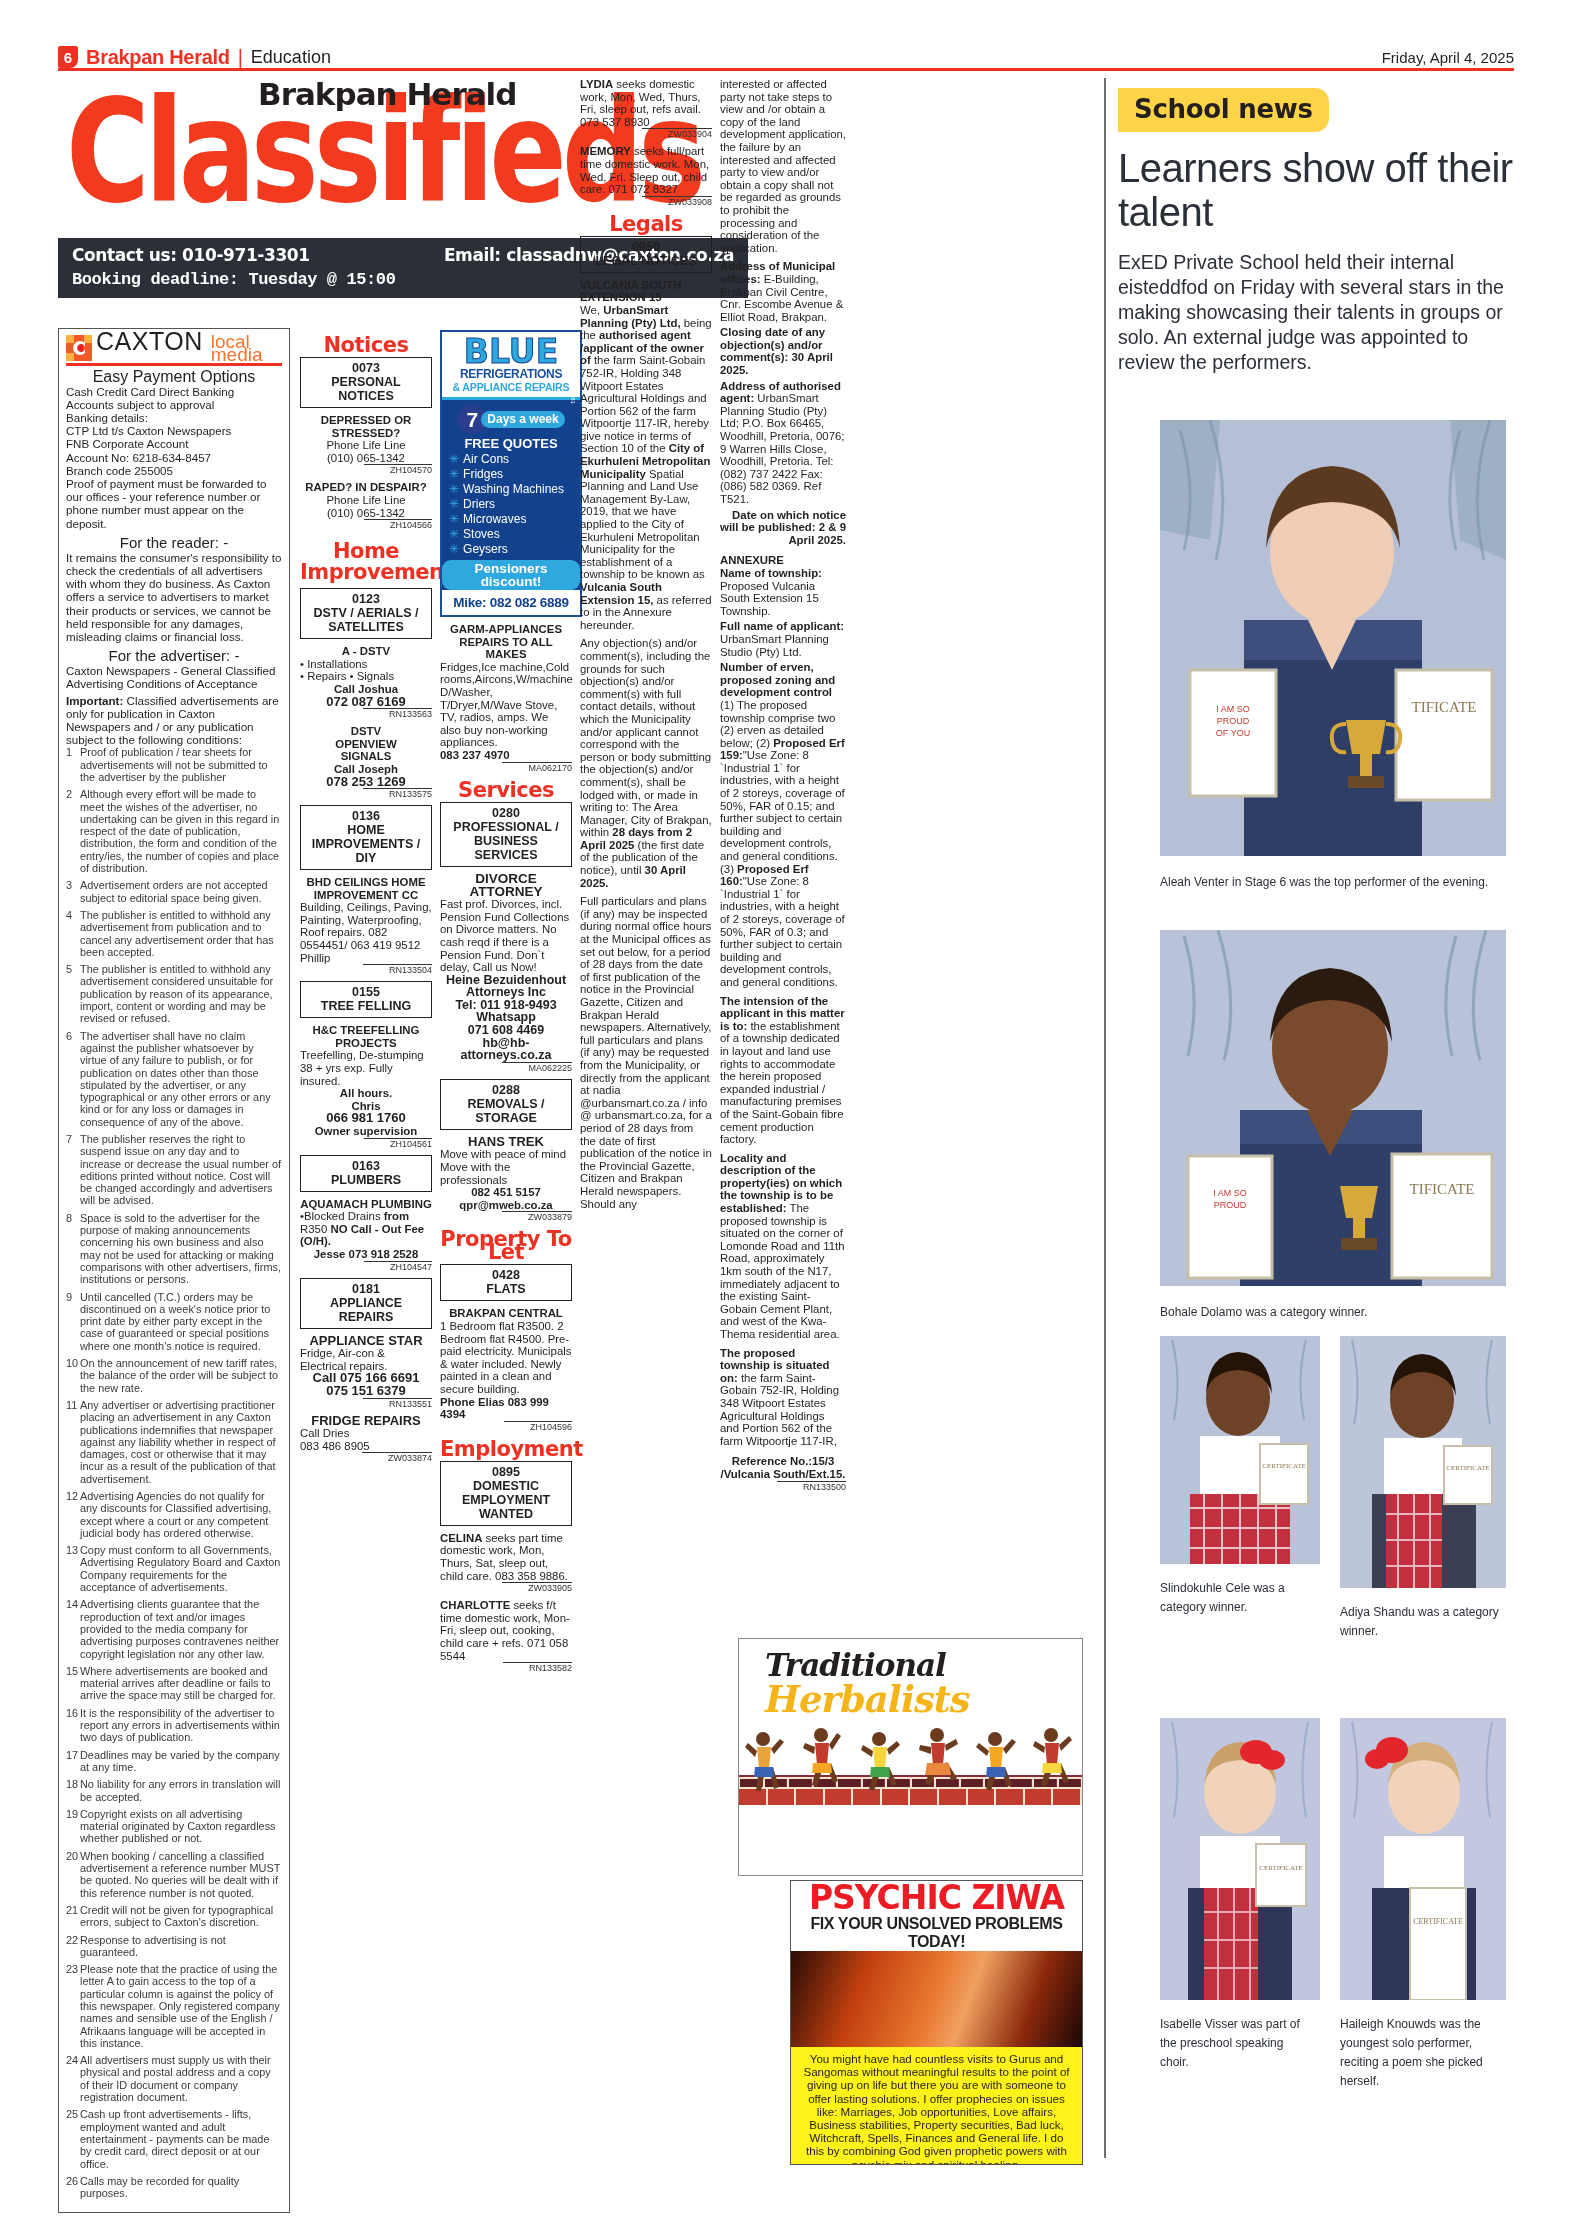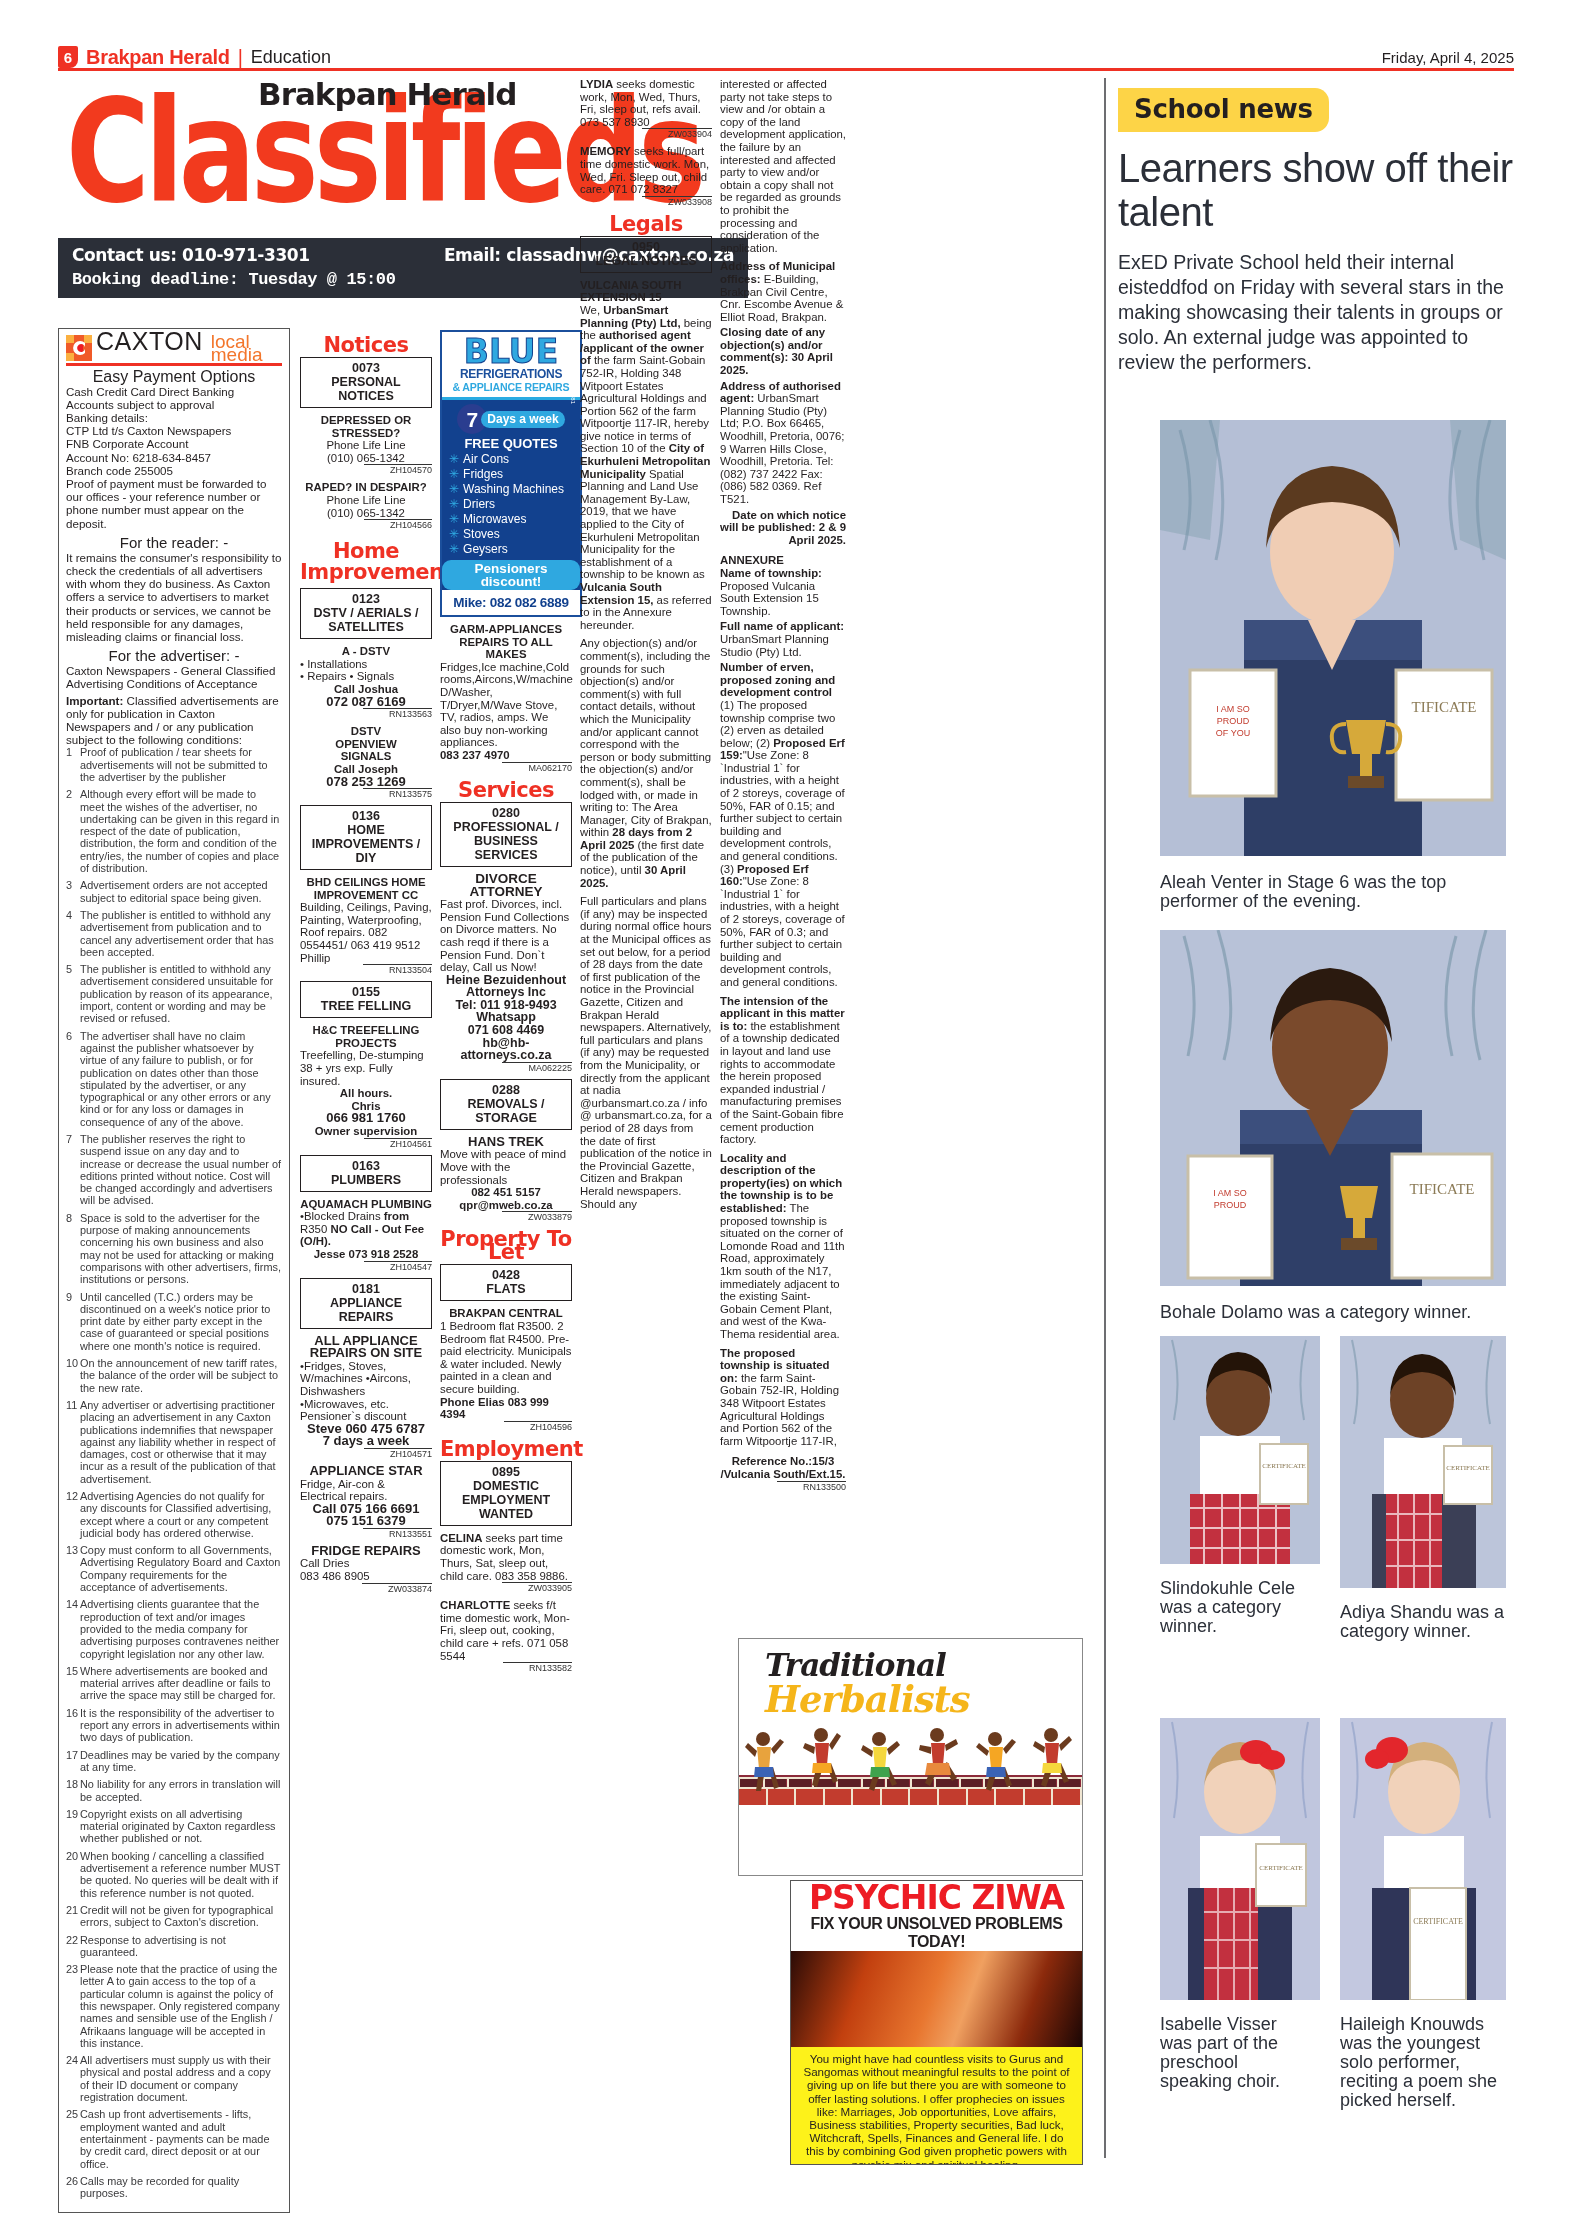--- a/index.html
+++ b/index.html
@@ -113,21 +113,21 @@
   
   .divider-v { position: absolute; width: 2px; background: #6d6e71; }
   .schoolnews-tag {
     background: #fdd447; color: #231f20; font-family: "DejaVu Sans", sans-serif;
     font-weight: bold; font-size: 26px; padding: 6px 16px 8px; border-radius: 0 14px 14px 0;
     display: inline-block; letter-spacing: -0.3px;
   }
   .sn-head { font-size: 40px; line-height: 44px; color: #2b2f38; margin: 14px 0 16px; letter-spacing: -0.5px; }
   .sn-body { font-size: 19.5px; line-height: 25px; color: #2b2f38; }
   .photo { background: #c9cfe0; width: 100%; position: relative; overflow: hidden; }
-  .cap { font-size: 18px; line-height: 19px; color: #2b2f38; margin: 7px 0 12px; }
+  .cap { font-size: 12px; line-height: 19px; color: #2b2f38; margin: 7px 0 12px; }
 
   
   .herb { border: 1px solid #888; background: #fff; position: relative; overflow: hidden; }
   .herb .t1 { font-family: "DejaVu Serif", serif; font-weight: bold; font-style: italic; font-size: 31px; color: #231f20; letter-spacing: -1px; }
   .herb .t2 { font-family: "DejaVu Serif", serif; font-weight: bold; font-style: italic; font-size: 37px; color: #f5b51a; letter-spacing: -1px; margin-top: -6px;}
   .dancers { height: 54px; position: relative; }
   .bandrow { height: 14px; background: #f0e6d2; border-top: 2px solid #8b2a3a; display: flex; }
   .bandrow i { flex: 1; border-right: 1px solid #8b2a3a; background: #5c1f26; margin: 2px 1px; display:block;}
   .bandrow2 { height: 16px; background: #c23c2e; display: flex; }
   .bandrow2 i { flex: 1; border-right: 2px solid #f0e6d2; display:block;}
@@ -307,27 +307,20 @@
     <div class="ad-t">AQUAMACH PLUMBING</div>
     <div class="ad-b" id="plumb-body">•Blocked Drains <b>from</b> R350 <b>NO Call - Out Fee (O/H).</b></div>
     <div class="ad-c b">Jesse 073 918 2528</div>
     <div class="refline"><span>ZH104547</span></div>
   </div>
   <div class="codebox">
     <div>0181</div>
     <div>APPLIANCE REPAIRS</div>
   </div>
   <div class="ad">
-    <div class="ad-t" style="font-size:13px;">ALL APPLIANCE REPAIRS ON SITE</div>
-    <div class="ad-b">•Fridges, Stoves, W/machines •Aircons, Dishwashers •Microwaves, etc. Pensioner`s discount</div>
-    <div class="ad-c b" style="font-size:13px;">Steve 060 475 6787</div>
-    <div class="ad-c b" style="font-size:13px;">7 days a week</div>
-    <div class="refline"><span>ZH104571</span></div>
-  </div>
-  <div class="ad">
     <div class="ad-t" style="font-size:13px;">APPLIANCE STAR</div>
     <div class="ad-b">Fridge, Air-con &amp; Electrical repairs.</div>
     <div class="ad-c b" style="font-size:13px;">Call 075 166 6691</div>
     <div class="ad-c b" style="font-size:13px;">075 151 6379</div>
     <div class="refline"><span>RN133551</span></div>
   </div>
   <div class="ad">
     <div class="ad-t" style="font-size:13px;">FRIDGE REPAIRS</div>
     <div class="ad-b">Call Dries</div>
     <div class="ad-b">083 486 8905</div>

